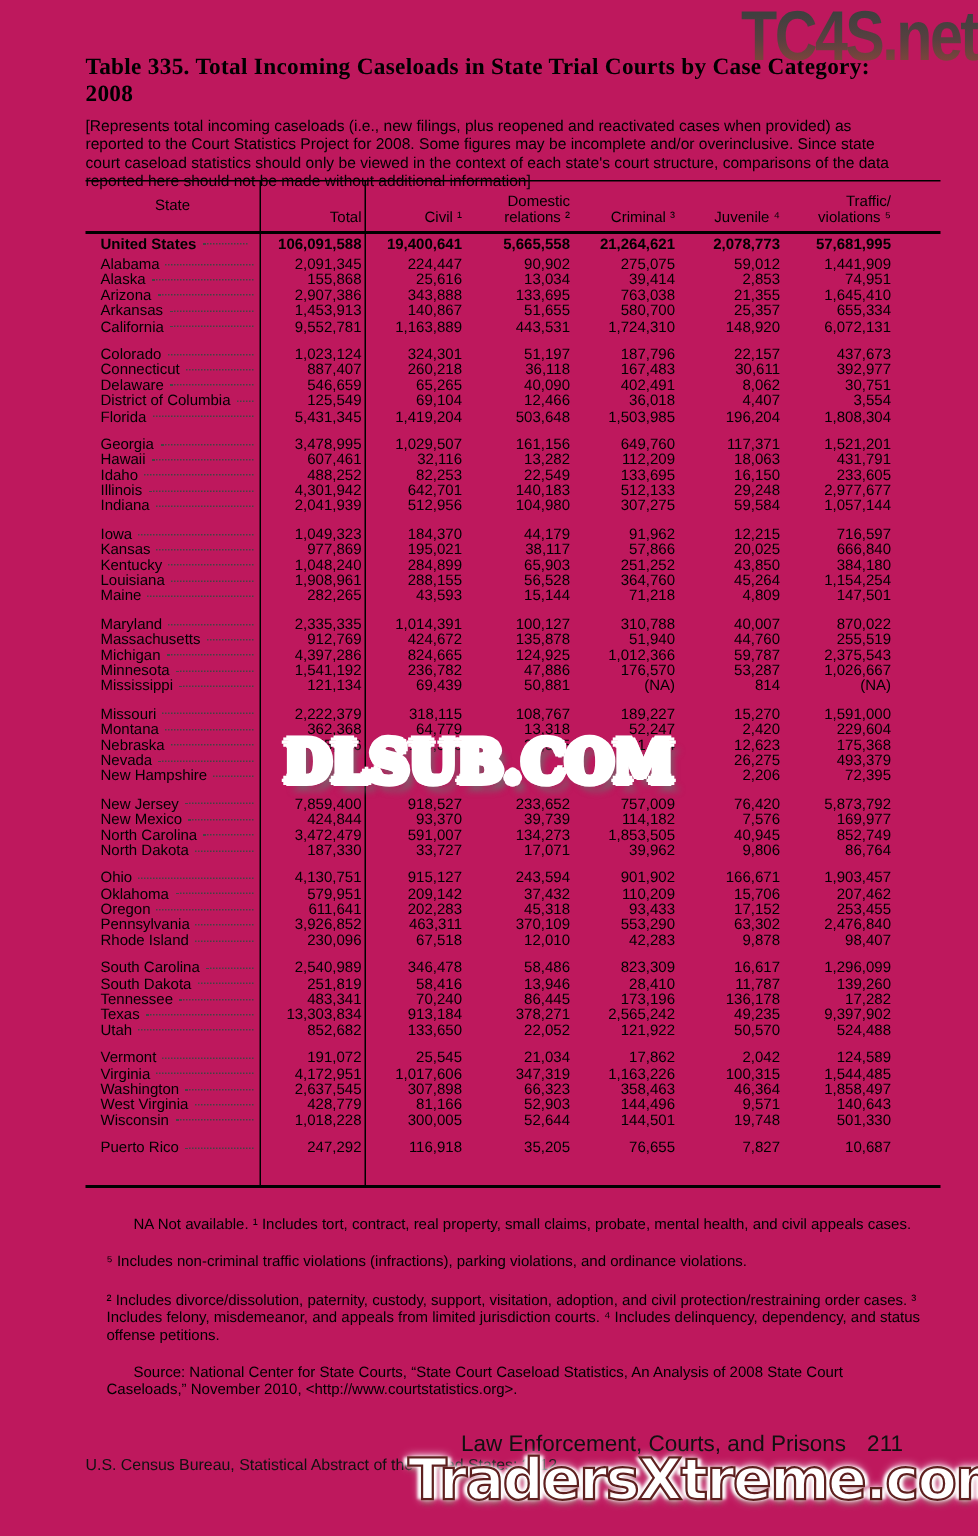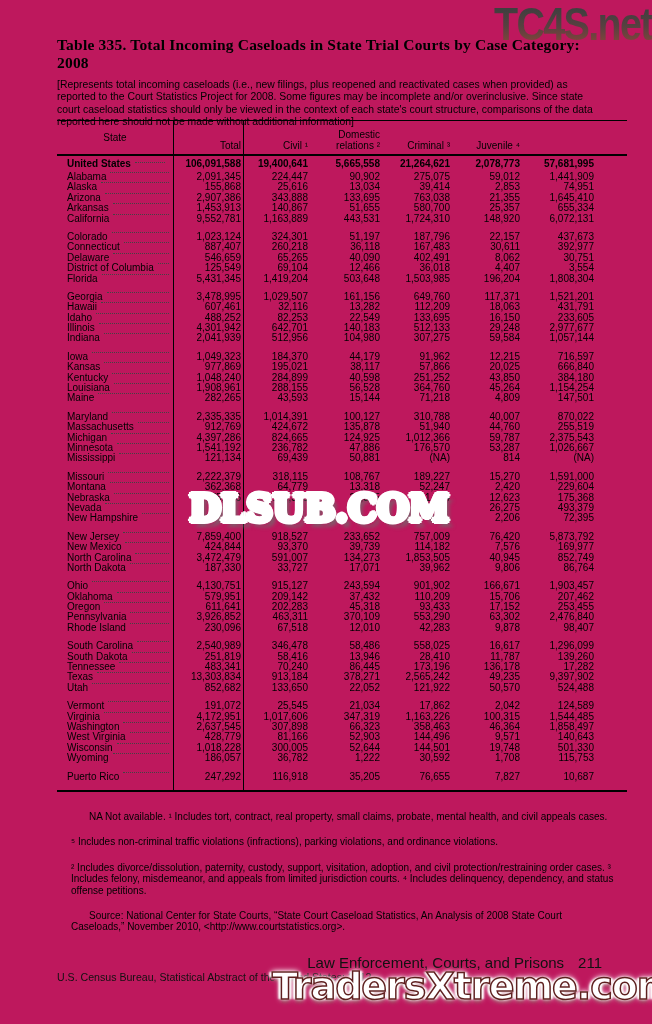--- a/index.html
+++ b/index.html
@@ -30,21 +30,21 @@
 
   .usrow{position:absolute;left:0;top:36px;width:570px;height:15px;display:flex;
          font-weight:bold;align-items:center;justify-content:flex-end;}
   .body{position:absolute;left:0;top:52px;width:570px;}
   .group{margin-top:0;}
   .group + .group{margin-top:8px;}
   .row{display:flex;height:10.4px;line-height:10.4px;}
 
   .cell{box-sizing:border-box;}
   .cell.n{text-align:right;padding-right:2px;}
-  .cell.state{width:116px;display:flex;align-items:flex-start;padding-left:10px;}
+  .cell.state{width:116px;display:flex;align-items:center;padding-left:10px;}
   .c1{width:70px;} .c2{width:67px;} .c3{width:72px;} .c4{width:70px;}
   .c5{width:70px;} .c6{width:105px;padding-right:33px !important;}
   .nm{white-space:nowrap;}
   .lead{flex:1;border-bottom:1px dotted #444;margin:0 4px 2px 4px;}
   .usrow .cell.state{align-items:center;}
   .usrow .lead{margin-right:8px;}
 
   
   .fnblock{position:absolute;left:57px;top:797px;width:574px;font-size:10px;line-height:11.4px;}
   .fnblock p{margin:14px;}
@@ -116,20 +116,24 @@
         <span>relations ²</span>
       </div>
       <div class="hcell w4">
         <span></span>
         <span>Criminal ³</span>
       </div>
       <div class="hcell w5">
         <span></span>
         <span>Juvenile ⁴</span>
       </div>
+      <div class="hcell w6">
+        <span>Traffic/</span>
+        <span>violations ⁵</span>
+      </div>
     </div>
     <div class="rule-head"></div>
 
     <div class="usrow">
       <div class="cell state">
         <span class="nm">United States</span>
         <span class="lead"></span>
       </div>
       <div class="cell n c1">106,091,588</div>
       <div class="cell n c2">19,400,641</div>
@@ -351,21 +355,21 @@
             <div class="cell n c5">20,025</div>
             <div class="cell n c6">666,840</div>
           </div>
           <div class="row">
             <div class="cell state">
               <span class="nm">Kentucky</span>
               <span class="lead"></span>
             </div>
             <div class="cell n c1">1,048,240</div>
             <div class="cell n c2">284,899</div>
-            <div class="cell n c3">40,598</div>
+            <div class="cell n c3">65,903</div>
             <div class="cell n c4">251,252</div>
             <div class="cell n c5">43,850</div>
             <div class="cell n c6">384,180</div>
           </div>
           <div class="row">
             <div class="cell state">
               <span class="nm">Louisiana</span>
               <span class="lead"></span>
             </div>
             <div class="cell n c1">1,908,961</div>
@@ -626,21 +630,21 @@
         </div>
         <div class="group">
           <div class="row">
             <div class="cell state">
               <span class="nm">South Carolina</span>
               <span class="lead"></span>
             </div>
             <div class="cell n c1">2,540,989</div>
             <div class="cell n c2">346,478</div>
             <div class="cell n c3">58,486</div>
-            <div class="cell n c4">558,025</div>
+            <div class="cell n c4">823,309</div>
             <div class="cell n c5">16,617</div>
             <div class="cell n c6">1,296,099</div>
           </div>
           <div class="row">
             <div class="cell state">
               <span class="nm">South Dakota</span>
               <span class="lead"></span>
             </div>
             <div class="cell n c1">251,819</div>
             <div class="cell n c2">58,416</div>
@@ -740,32 +744,20 @@
               <span class="nm">Wisconsin</span>
               <span class="lead"></span>
             </div>
             <div class="cell n c1">1,018,228</div>
             <div class="cell n c2">300,005</div>
             <div class="cell n c3">52,644</div>
             <div class="cell n c4">144,501</div>
             <div class="cell n c5">19,748</div>
             <div class="cell n c6">501,330</div>
           </div>
-          <div class="row">
-            <div class="cell state">
-              <span class="nm">Wyoming</span>
-              <span class="lead"></span>
-            </div>
-            <div class="cell n c1">186,057</div>
-            <div class="cell n c2">36,782</div>
-            <div class="cell n c3">1,222</div>
-            <div class="cell n c4">30,592</div>
-            <div class="cell n c5">1,708</div>
-            <div class="cell n c6">115,753</div>
-          </div>
         </div>
         <div class="group">
           <div class="row">
             <div class="cell state">
               <span class="nm">Puerto Rico</span>
               <span class="lead"></span>
             </div>
             <div class="cell n c1">247,292</div>
             <div class="cell n c2">116,918</div>
             <div class="cell n c3">35,205</div>

